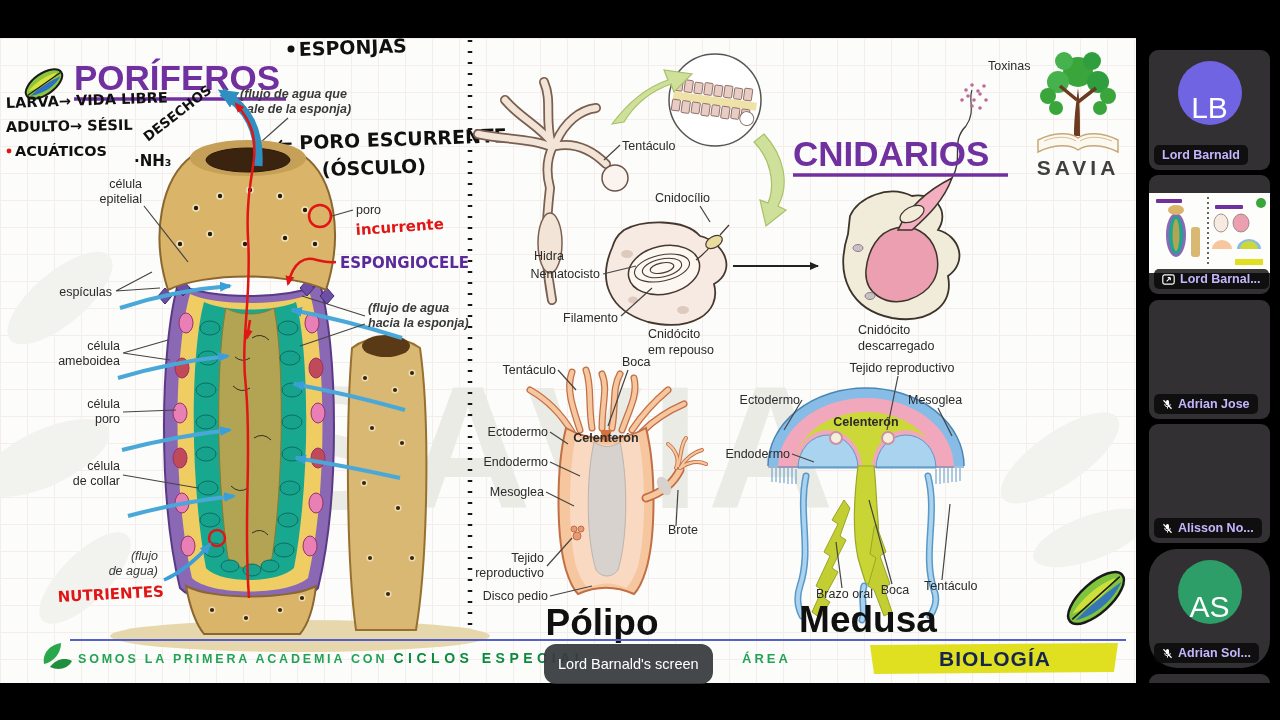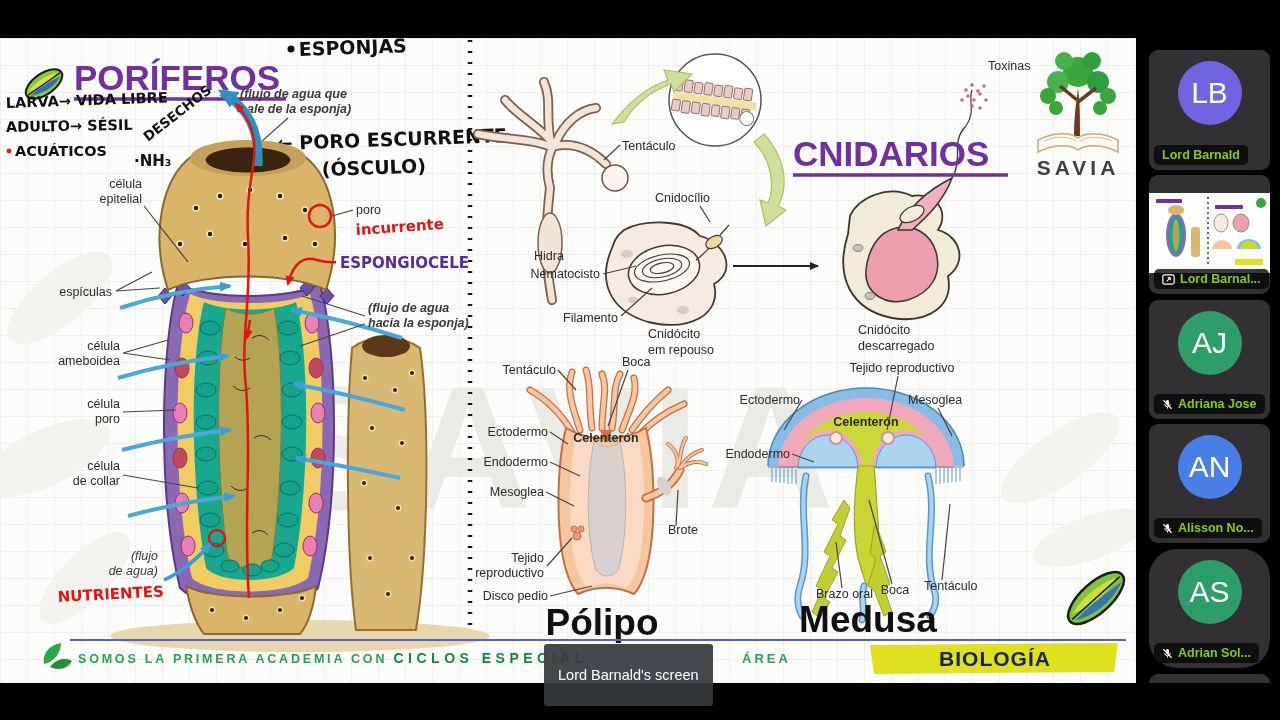--- a/index.html
+++ b/index.html
@@ -17,27 +17,27 @@
   .bold{font-weight:700;}
   .hand{font-family:"DejaVu Sans",sans-serif;font-weight:700;fill:#101010;}
   .handred{fill:#e01616;}
   .handpur{fill:#5a2a9a;}
   .ttl{font-family:"Liberation Sans",sans-serif;font-weight:800;font-size:35px;fill:#7030a0;}
   .cap{font-family:"Liberation Sans",sans-serif;font-weight:800;font-size:37px;fill:#101010;}
   .ldr{stroke:#444;stroke-width:1.2;fill:none;}
   .wm{font-family:"Liberation Sans",sans-serif;font-weight:800;fill:#ebebe6;}
   
   #toast{position:absolute;left:544px;top:644px;height:30px;line-height:30px;
-    background:rgba(55,58,61,.93);color:#fff;font-size:14.5px;padding:16px 14px;border-radius:3px;}
+    background:rgba(55,58,61,.93);color:#fff;font-size:14.5px;padding:5px 14px;border-radius:12px;}
   
   .tile{position:absolute;left:1149px;width:121px;height:119px;background:#323032;border-radius:9px;}
   .avatar{position:absolute;left:50%;top:11px;transform:translateX(-50%);width:64px;height:64px;
-    border-radius:50%;color:#fff;font-size:30px;display:flex;align-items:center;justify-content:center;}
+    border-radius:50%;color:#fff;font-size:30px;display:flex;align-items:flex-end;justify-content:center;}
   .nametag{position:absolute;left:5px;bottom:5px;background:rgba(8,8,8,.8);border-radius:5px;
-    color:#84cc16;font-size:12.5px;font-weight:700;padding:3px 8px;display:flex;align-items:center;gap:5px;
+    color:#c4b5fd;font-size:12.5px;font-weight:700;padding:3px 8px;display:flex;align-items:center;gap:5px;
     white-space:nowrap;max-width:105px;overflow:hidden;}
   .thumbwrap{position:absolute;left:0;top:18px;width:121px;height:80px;background:#fff;overflow:hidden;}
 </style>
 </head>
 <body>
 
 <div id="stage">
 
   <div id="slide">
   <svg width="1136" height="645" viewBox="0 0 1136 645">
@@ -571,37 +571,31 @@
       <div class="nametag">
         <svg width="13" height="11" viewBox="0 0 14 12">
             <rect x="0.8" y="1" width="12.4" height="10" rx="2" fill="none" stroke="#fff" stroke-width="1.3"></rect>
             <path d="M5 8 L9 4 M9 4 h-2.8 M9 4 v2.8" stroke="#fff" stroke-width="1.2" fill="none"></path>
           </svg>
         <span>Lord Barnal...</span>
       </div>
     </div>
 
     <div class="tile" style="top:300px;">
-      <div class="avatar" style="background: rgb(45, 158, 104);">
-          <span>AJ</span>
-        </div>
       <div class="nametag">
         <svg width="11" height="11" viewBox="0 0 12 12">
             <path d="M6 1.2a1.7 1.7 0 0 1 1.7 1.7v2.3a1.7 1.7 0 1 1-3.4 0V2.9A1.7 1.7 0 0 1 6 1.2Z" fill="#fff"></path>
             <path d="M2.9 5.4a3.1 3.1 0 0 0 6.2 0 M6 8.5v2" stroke="#fff" fill="none"></path>
             <line x1="1.6" y1="1.4" x2="10.4" y2="10.6" stroke="#fff" stroke-width="1.3"></line>
           </svg>
-        <span>Adriana Jose</span>
+        <span>Adrian Jose</span>
       </div>
     </div>
 
     <div class="tile" style="top:424px;">
-      <div class="avatar" style="background: rgb(75, 127, 232);">
-          <span>AN</span>
-        </div>
       <div class="nametag">
         <svg width="11" height="11" viewBox="0 0 12 12">
             <path d="M6 1.2a1.7 1.7 0 0 1 1.7 1.7v2.3a1.7 1.7 0 1 1-3.4 0V2.9A1.7 1.7 0 0 1 6 1.2Z" fill="#fff"></path>
             <path d="M2.9 5.4a3.1 3.1 0 0 0 6.2 0 M6 8.5v2" stroke="#fff" fill="none"></path>
             <line x1="1.6" y1="1.4" x2="10.4" y2="10.6" stroke="#fff" stroke-width="1.3"></line>
           </svg>
         <span>Alisson No...</span>
       </div>
     </div>
 

